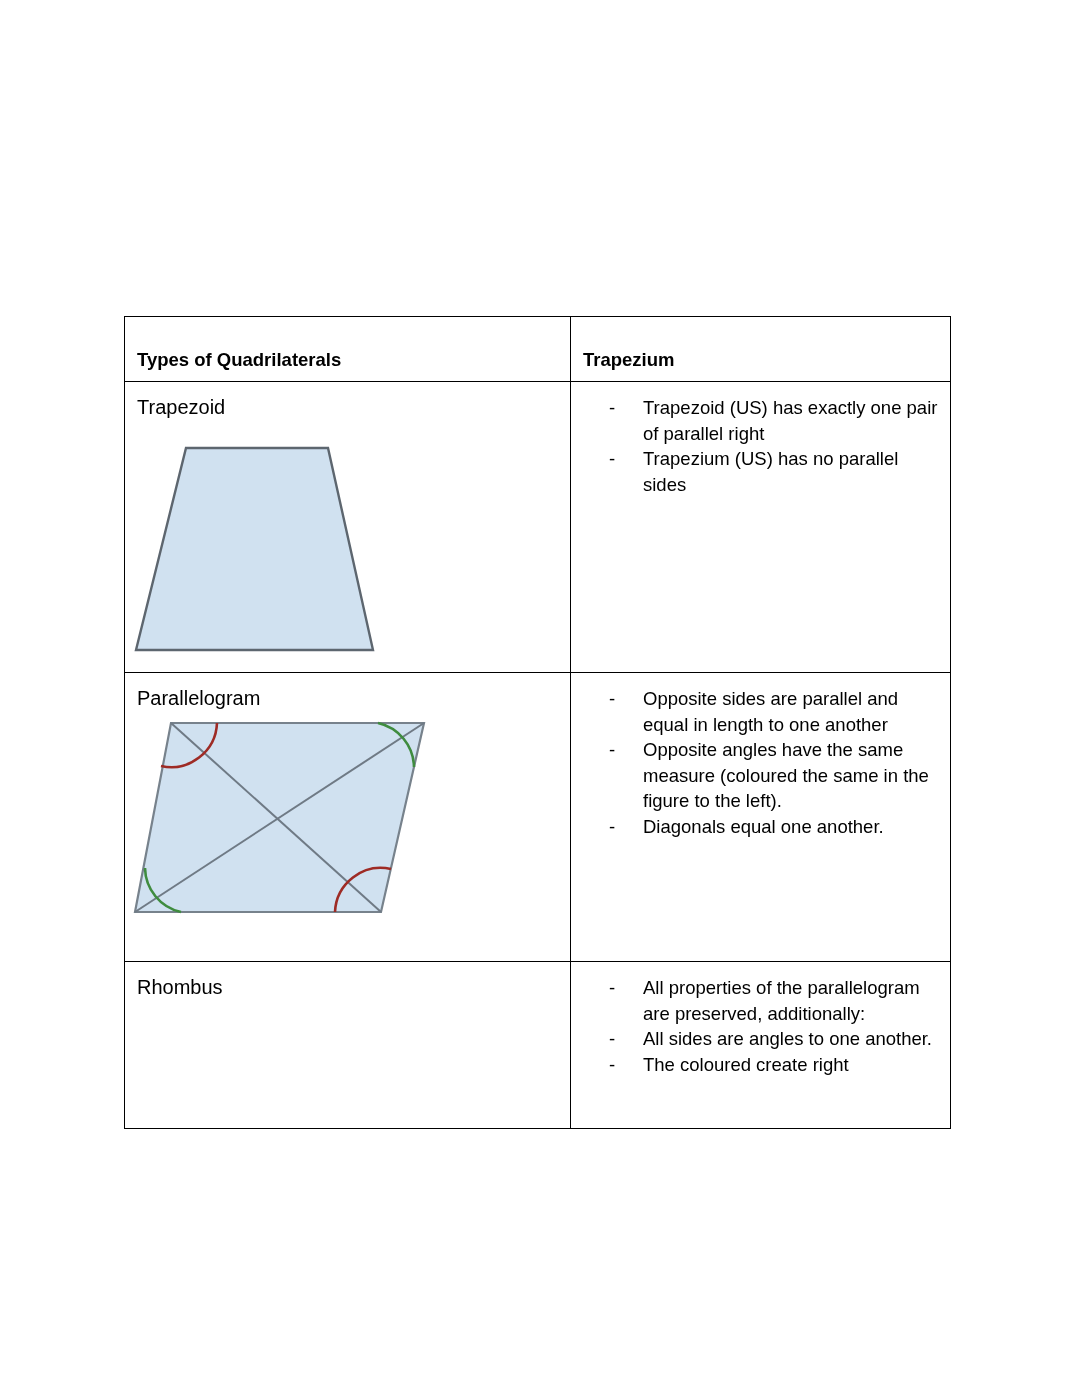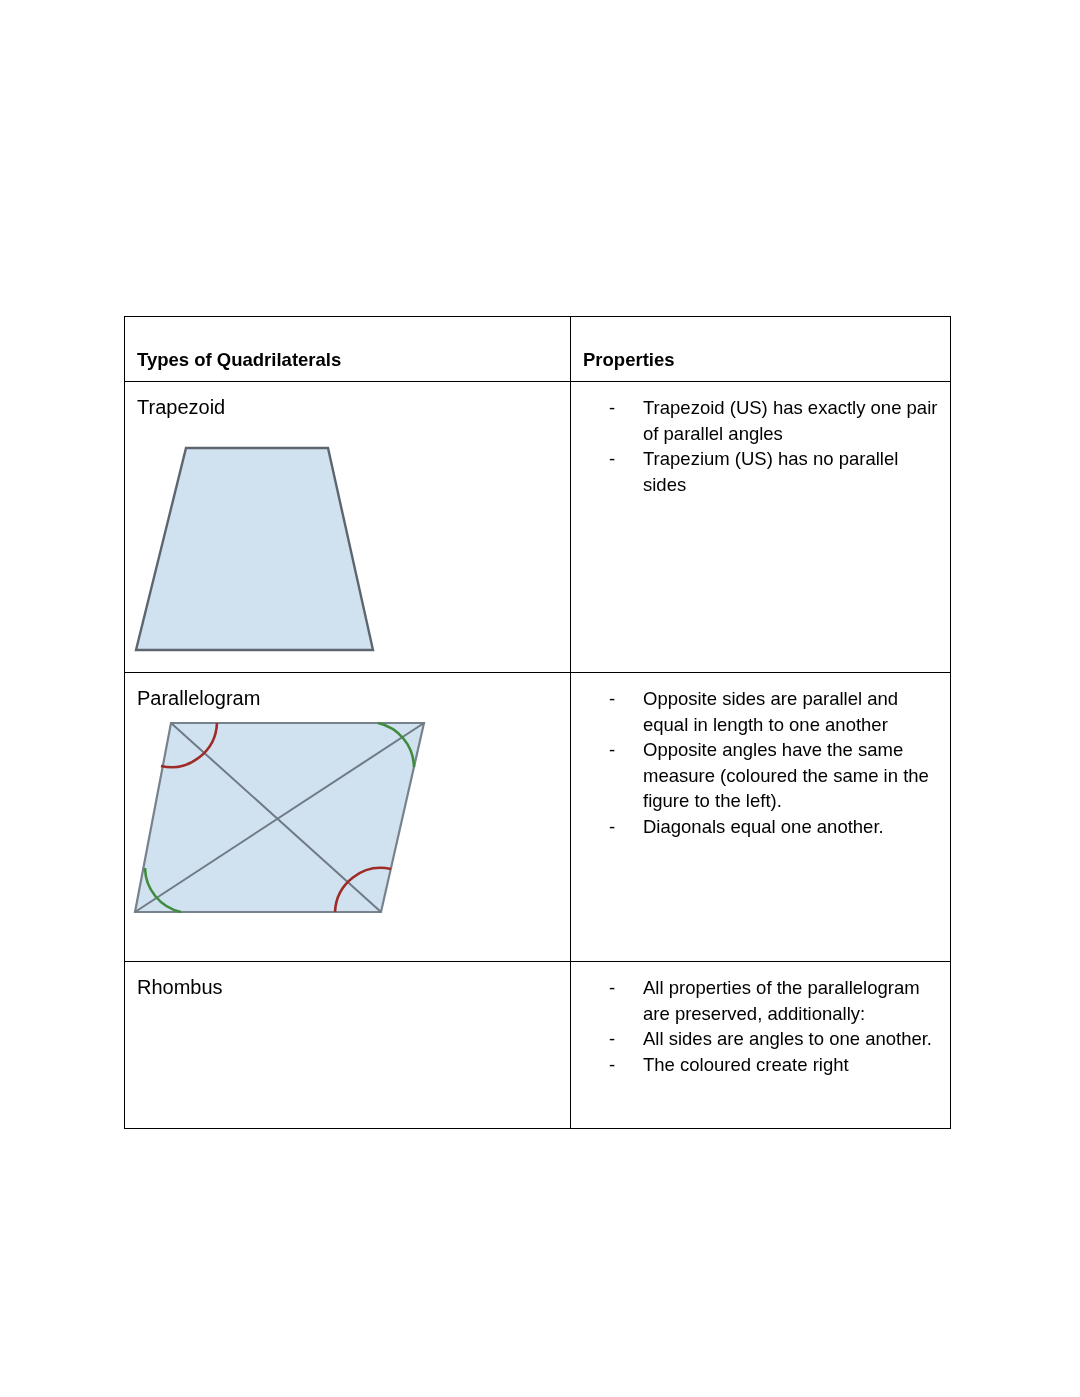--- a/index.html
+++ b/index.html
@@ -110,40 +110,40 @@
       <colgroup>
         <col class="col-type">
         <col class="col-props">
       </colgroup>
       <thead>
         <tr>
           <th>
             <div class="cell-pad hdr-text">Types of Quadrilaterals</div>
           </th>
           <th>
-            <div class="cell-pad hdr-text">Properties</div>
+            <div class="cell-pad hdr-text">Trapezium</div>
           </th>
         </tr>
       </thead>
       <tbody>
 
         <tr class="row-trapezoid">
           <td>
             <div class="type-label">Trapezoid</div>
             <div class="shape-wrap">
               <svg class="shape-svg" width="446" height="252" viewBox="0 0 446 252" xmlns="http://www.w3.org/2000/svg">
                 <polygon points="61,28 203,28 248,230 11,230" fill="#d0e1f0" stroke="#5d666f" stroke-width="2.4" stroke-linejoin="miter"></polygon>
               </svg>
             </div>
           </td>
           <td>
             <ul class="prop-list">
               <li>
                 <span class="dash">-</span>
-                <span>Trapezoid (US) has exactly one pair of parallel angles</span>
+                <span>Trapezoid (US) has exactly one pair of parallel right</span>
               </li>
               <li>
                 <span class="dash">-</span>
                 <span>Trapezium (US) has no parallel sides</span>
               </li>
             </ul>
           </td>
         </tr>
 
         <tr class="row-parallelogram">

